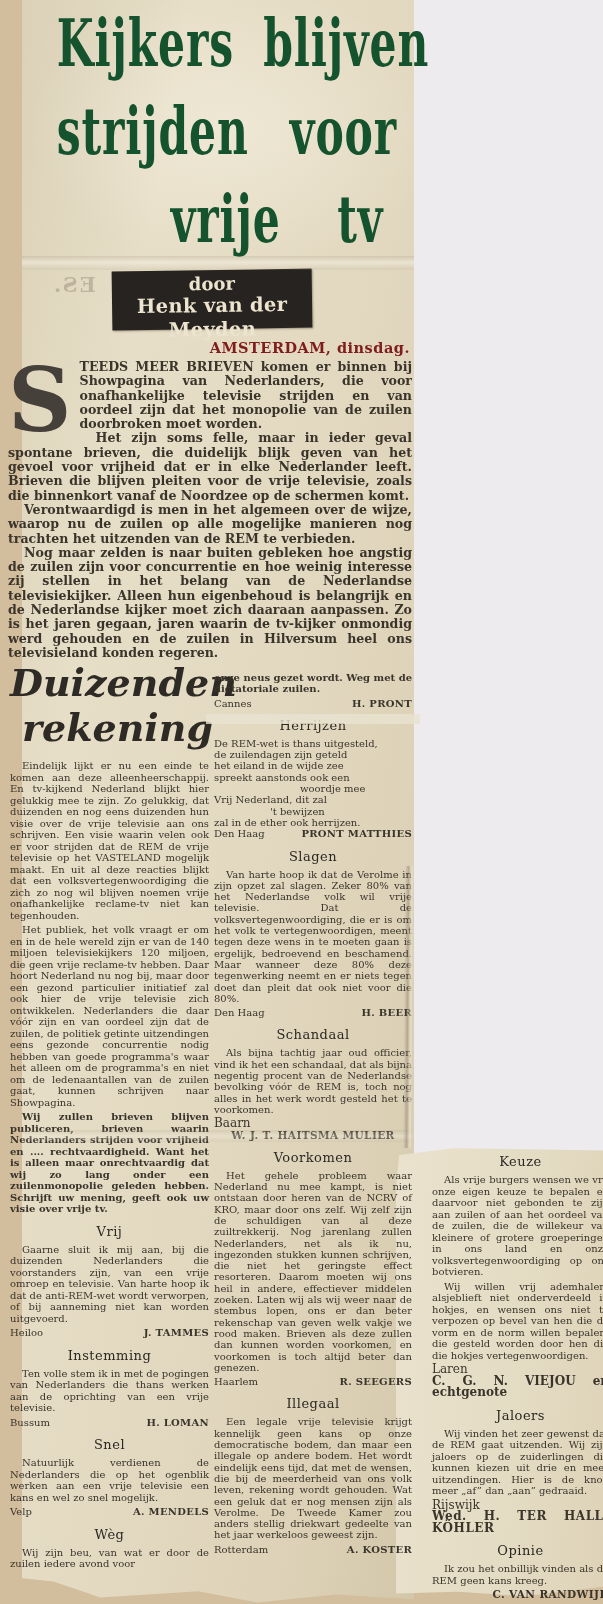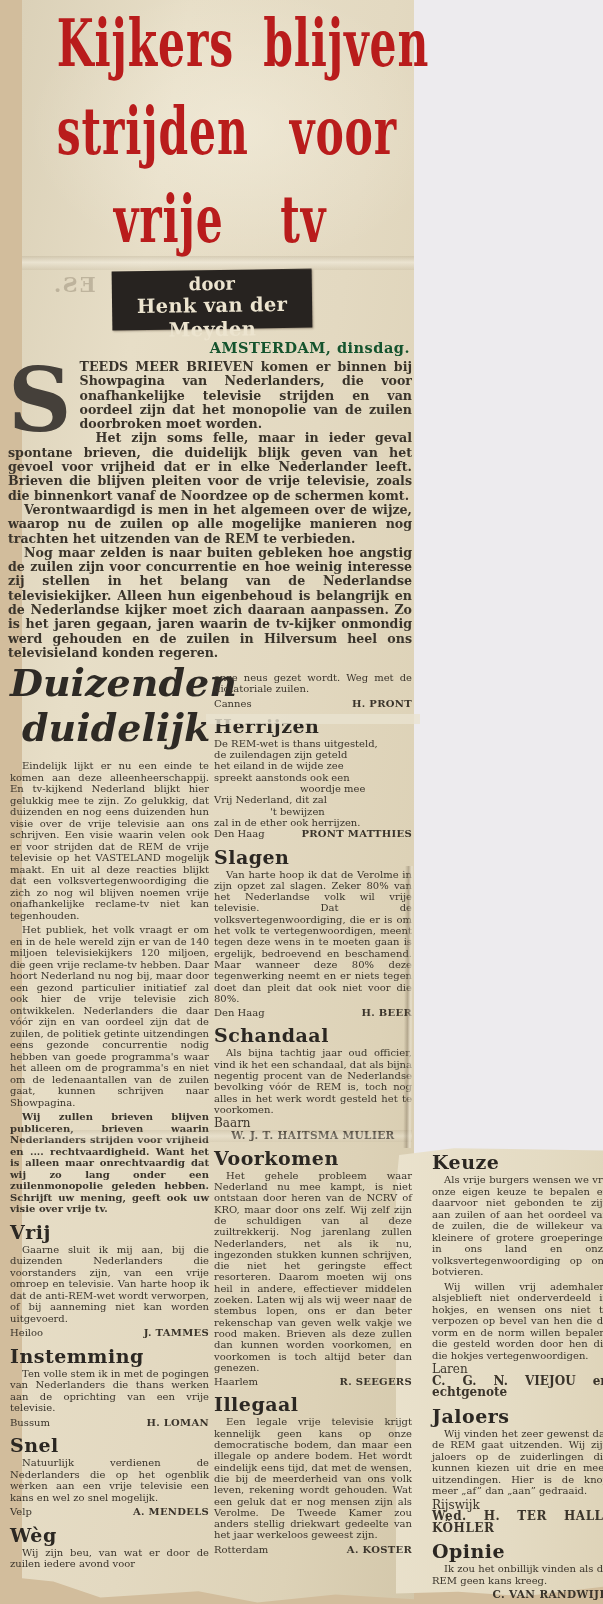--- a/index.html
+++ b/index.html
@@ -17,54 +17,54 @@
       linear-gradient(100deg,#dbd1b8 0%,#e7dec7 25%,#e3d9c1 55%,#ddd2b7 80%,#d3c7aa 100%);
     clip-path: polygon(0 0,100% 0,100% 99.7%,80% 99.4%,60% 99.9%,45% 99.2%,20% 99.6%,8% 98.6%,0 98.4%);
   }
   .clip-br {
     position:absolute; left:396px; top:1146px; width:207px; height:452px;
     background: linear-gradient(95deg,#eae2cd 0%,#e4dbc3 60%,#ded3b8 100%);
     clip-path: polygon(1.5% 2%, 28% 0.5%, 100% 1%, 100% 97.5%, 62% 99.6%, 30% 98.6%, 0 99%, 0 9%);
     filter: drop-shadow(-2px 1px 3px rgba(80,60,40,0.35));
   }
 
-  .headline { position:absolute; left:28px; top:4px; width:384px; text-align:center;
-    color:#b91c1c; font-weight:bold; }
+  .headline { position:absolute; left:28px; top:4px; width:384px; text-align:right;
+    color:#14532d; font-weight:bold; }
   .hl { height:88px; line-height:82px; font-size:50px; letter-spacing:1px;
     transform:scale(0.85,1.3); transform-origin:50% 50%; white-space:nowrap; }
   .hl1 { word-spacing:16px; }
   .hl2 { word-spacing:30px; }
   .hl3 { word-spacing:48px; }
 
   .byline { position:absolute; left:112px; top:270px; width:200px; height:59px;
     background:#272320; color:#ece4cf; text-align:center; transform:rotate(-0.8deg);
     box-shadow:1px 1px 2px rgba(60,45,30,0.4); }
   .byline .b1 { font-size:18px; font-weight:bold; padding-top:4px; line-height:20px; }
   .byline .b2 { font-size:19.5px; font-weight:bold; line-height:24px; letter-spacing:0.3px; }
 
   .dateline { position:absolute; left:208px; top:339px; width:202px; text-align:right;
-    font-weight:bold; font-size:14.5px; color:#14532d; letter-spacing:0.5px; }
+    font-weight:bold; font-size:14.5px; color:#7f1d1d; letter-spacing:0.5px; }
 
   .lead { position:absolute; left:8px; top:360px; width:404px; color:#3a342b;
     font-weight:bold; font-size:12.6px; line-height:14.3px; text-align:justify; }
   .lead p { margin:0; }
   .lead p.ind { text-indent:16px; }
   .dropcap { float:left; font-size:88px; line-height:72px; margin:4px 8px 0 0; color:#45403a; font-weight:bold; }
 
   .col { position:absolute; color:#3a342b; text-align:justify; }
   .col p { margin:0 0 3px 0; text-indent:12px; }
   .col-left  { left:10px;  top:660px;  width:199px; font-size:10px;  line-height:11.5px; }
   .col-mid   { left:214px; top:672px;  width:198px; font-size:10px;  line-height:11.3px; }
   .col-right { left:432px; top:1152px; width:177px; font-size:10px;  line-height:11.5px; }
 
   .col-heading { font-style:italic; font-weight:bold; font-size:38px; line-height:45px;
     text-align:left; color:#2e2a25; text-indent:0; }
   .col-heading.l2 { margin-left:12px; margin-bottom:10px; }
 
-  .sec-h { font-weight:bold; font-size:19px; line-height:20px; text-align:left;
+  .sec-h { font-weight:normal; font-size:13px; line-height:20px; text-align:center;
     margin:7px 0 2px 0; color:#2b2722; letter-spacing:0.5px; text-indent:0; position:relative; }
   .h-cut { position:absolute; left:-8px; right:-8px; top:-2px; height:10px;
     background:rgba(233,226,208,0.8); }
 
   .sig { display:flex; justify-content:space-between; font-size:10px; text-indent:0; margin-bottom:2px; }
   .sig .name { font-weight:bold; letter-spacing:0.3px; }
   .sig-place { text-indent:0; font-size:12px; }
   .sig-name-block { text-indent:0; font-size:10.5px; font-weight:bold; text-align:center; letter-spacing:0.4px; }
   .sig-name-right { text-indent:0; font-size:10.5px; font-weight:bold; text-align:right; letter-spacing:0.4px; }
   .bold-p { font-weight:bold; }
@@ -110,21 +110,21 @@
 
   <div class="lead">
     <p><span class="dropcap">S</span><span>TEEDS MEER BRIEVEN komen er binnen bij Showpagina van Nederlanders, die voor onafhankelijke televisie strijden en van oordeel zijn dat het monopolie van de zuilen doorbroken moet worden.</span></p>
     <p class="ind">Het zijn soms felle, maar in ieder geval spontane brieven, die duidelijk blijk geven van het gevoel voor vrijheid dat er in elke Nederlander leeft. Brieven die blijven pleiten voor de vrije televisie, zoals die binnenkort vanaf de Noordzee op de schermen komt.</p>
     <p class="ind">Verontwaardigd is men in het algemeen over de wijze, waarop nu de zuilen op alle mogelijke manieren nog trachten het uitzenden van de REM te verbieden.</p>
     <p class="ind">Nog maar zelden is naar buiten gebleken hoe angstig de zuilen zijn voor concurrentie en hoe weinig interesse zij stellen in het belang van de Nederlandse televisiekijker. Alleen hun eigenbehoud is belangrijk en de Nederlandse kijker moet zich daaraan aanpassen. Zo is het jaren gegaan, jaren waarin de tv-kijker onmondig werd gehouden en de zuilen in Hilversum heel ons televisieland konden regeren.</p>
   </div>
 
   <div class="col col-left">
     <div class="col-heading">Duizenden</div>
-    <div class="col-heading l2">duidelijk</div>
+    <div class="col-heading l2">rekening</div>
     <p>Eindelijk lijkt er nu een einde te komen aan deze alleenheerschappij. En tv-kijkend Nederland blijkt hier gelukkig mee te zijn. Zo gelukkig, dat duizenden en nog eens duizenden hun visie over de vrije televisie aan ons schrijven. Een visie waarin velen ook er voor strijden dat de REM de vrije televisie op het VASTELAND mogelijk maakt. En uit al deze reacties blijkt dat een volksvertegenwoordiging die zich zo nog wil blijven noemen vrije onafhankelijke reclame-tv niet kan tegenhouden.</p>
     <p>Het publiek, het volk vraagt er om en in de hele wereld zijn er van de 140 miljoen televisiekijkers 120 miljoen, die geen vrije reclame-tv hebben. Daar hoort Nederland nu nog bij, maar door een gezond particulier initiatief zal ook hier de vrije televisie zich ontwikkelen. Nederlanders die daar vóór zijn en van oordeel zijn dat de zuilen, de politiek getinte uitzendingen eens gezonde concurrentie nodig hebben van goede programma's waar het alleen om de programma's en niet om de ledenaantallen van de zuilen gaat, kunnen schrijven naar Showpagina.</p>
     <p class="bold-p">Wij zullen brieven blijven publiceren, brieven waarin Nederlanders strijden voor vrijheid en .... rechtvaardigheid. Want het is alleen maar onrechtvaardig dat wij zo lang onder een zuilenmonopolie geleden hebben. Schrijft uw mening, geeft ook uw visie over vrije tv.</p>
 
     <div class="sec-h">Vrij</div>
     <p>Gaarne sluit ik mij aan, bij die duizenden Nederlanders die voorstanders zijn, van een vrije omroep en televisie. Van harte hoop ik dat de anti-REM-wet wordt verworpen, of bij aanneming niet kan worden uitgevoerd.</p>
     <div class="sig">
       <span>Heiloo</span>
       <span class="name">J. TAMMES</span>
     </div>
@@ -141,21 +141,21 @@
     <div class="sig">
       <span>Velp</span>
       <span class="name">A. MENDELS</span>
     </div>
 
     <div class="sec-h">Wèg</div>
     <p>Wij zijn beu, van wat er door de zuilen iedere avond voor</p>
   </div>
 
   <div class="col col-mid">
-    <p style="text-indent:0;">onze neus gezet wordt. Weg met de dictatoriale zuilen.</p>
+    <p style="text-indent:0;font-weight:bold;">onze neus gezet wordt. Weg met de dictatoriale zuilen.</p>
     <div class="sig">
       <span>Cannes</span>
       <span class="name">H. PRONT</span>
     </div>
 
     <div class="sec-h">
       <span>Herrijzen</span>
       <div class="h-cut"></div>
     </div>
     <div class="poem">

